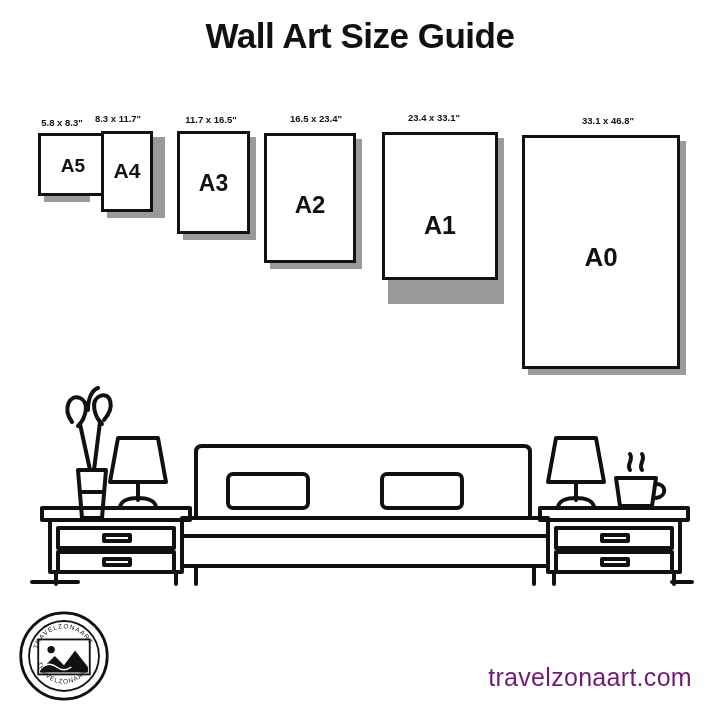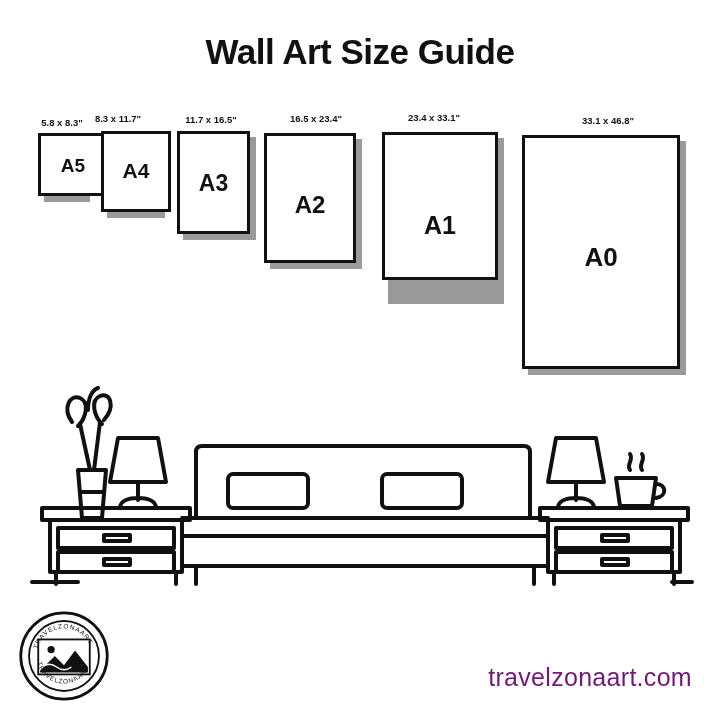--- a/index.html
+++ b/index.html
@@ -9,21 +9,21 @@
     font-family:"Liberation Sans", sans-serif;
     color:#111111;
     overflow:hidden;
     position:relative;
   }
   #page{position:relative;width:720px;height:720px;}
 
   
   .title{
     position:absolute;
-    top:32px;left:0;width:720px;
+    top:16px;left:0;width:720px;
     text-align:center;
     font-size:35px;
     font-weight:bold;
     letter-spacing:-0.5px;
     color:#111;
   }
 
   
   .frame{
     position:absolute;
@@ -75,21 +75,21 @@
   <div class="title">Wall Art Size Guide</div>
 
   <div class="dim" style="left:26px;top:117px;width:72px;">5.8 x 8.3"</div>
   <div class="shadow" style="left:44px;top:139px;width:46px;height:63px;"></div>
   <div class="frame" style="left:38px;top:133px;width:70px;height:63px;">
     <div class="flabel" style="top:19px;font-size:19px;">A5</div>
   </div>
 
   <div class="dim" style="left:75px;top:113px;width:86px;">8.3 x 11.7"</div>
   <div class="shadow" style="left:107px;top:137px;width:58px;height:81px;"></div>
-  <div class="frame" style="left:101px;top:131px;width:70px;height:81px;">
+  <div class="frame" style="left:101px;top:131px;width:52px;height:81px;">
     <div class="flabel" style="top:25px;font-size:21px;">A4</div>
   </div>
 
   <div class="dim" style="left:160px;top:114px;width:102px;">11.7 x 16.5"</div>
   <div class="shadow" style="left:183px;top:137px;width:73px;height:103px;"></div>
   <div class="frame" style="left:177px;top:131px;width:73px;height:103px;">
     <div class="flabel" style="top:36px;font-size:23px;">A3</div>
   </div>
 
   <div class="dim" style="left:258px;top:113px;width:116px;">16.5 x 23.4"</div>

